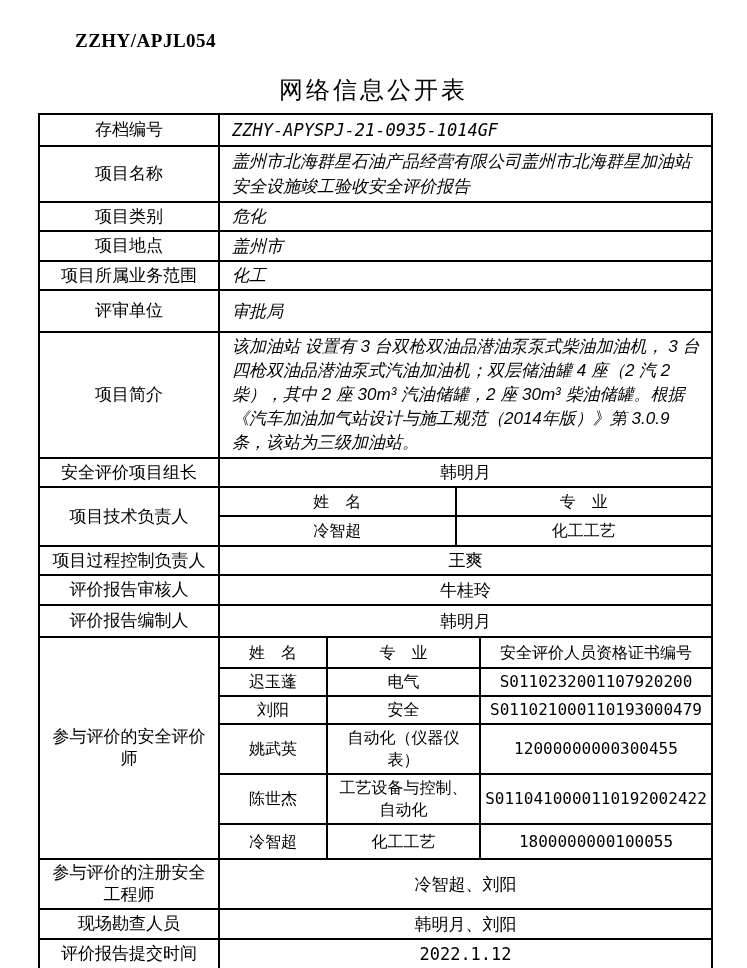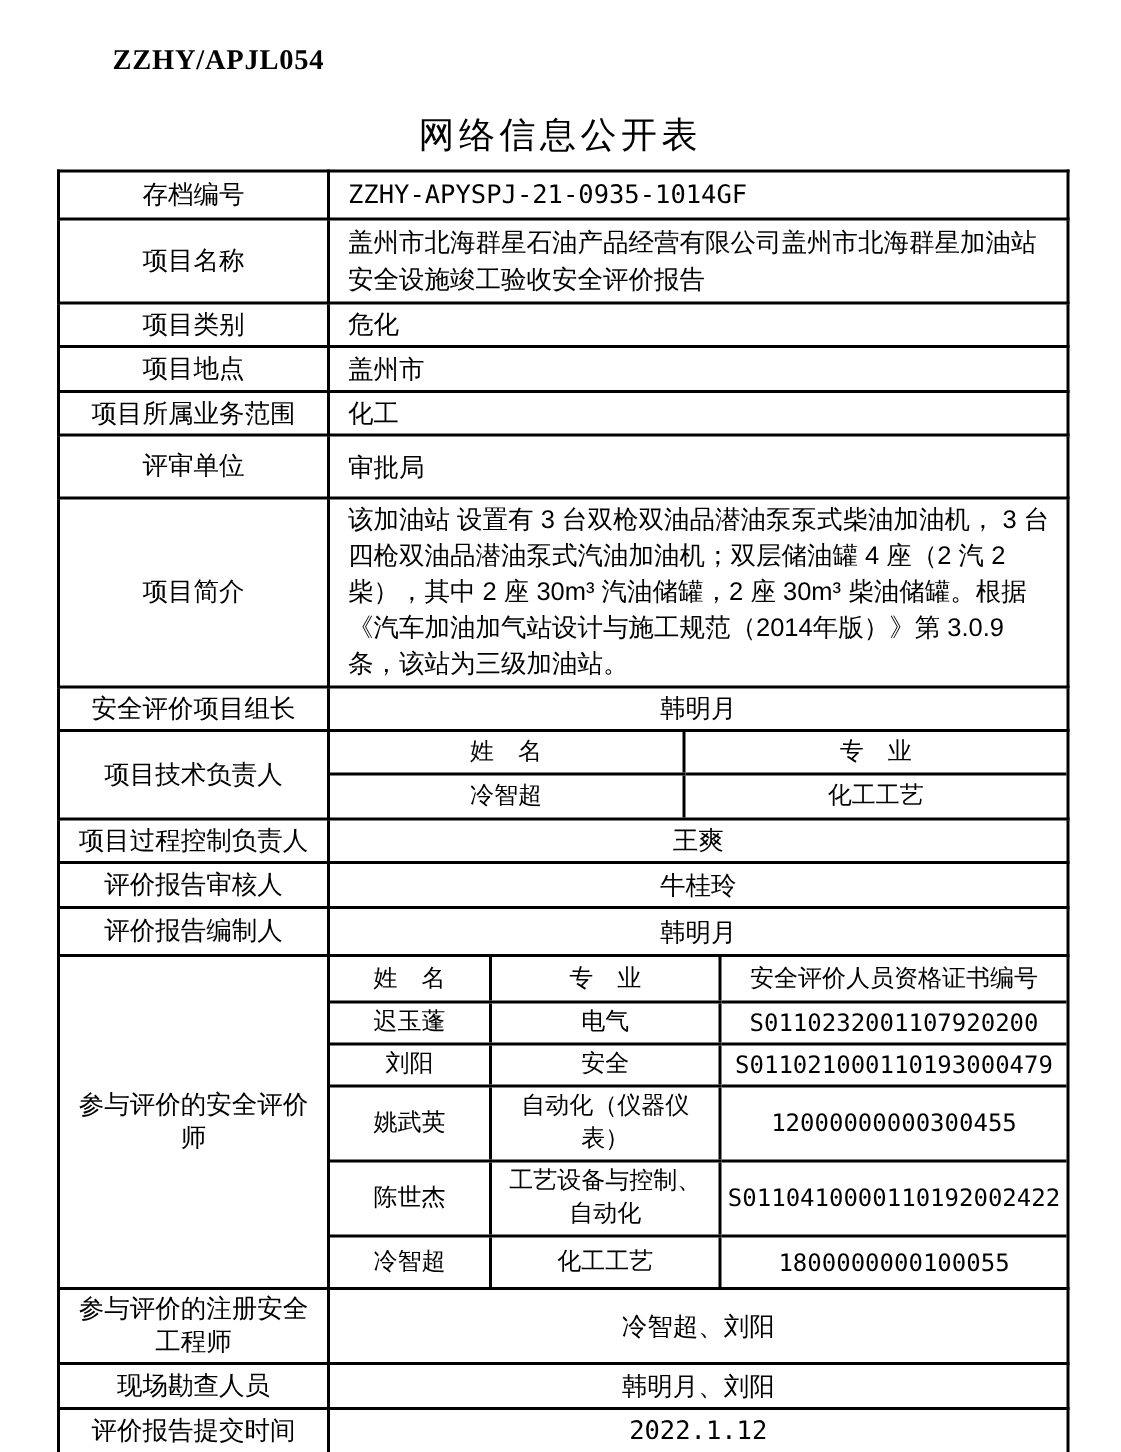--- a/index.html
+++ b/index.html
@@ -30,21 +30,21 @@
   table.main > tbody > tr > td {
     border: 2px solid #000;
     font-size: 17px;
     vertical-align: middle;
   }
   td.label {
     text-align: center;
     padding: 2px 6px;
     line-height: 22px;
   }
-  td.val-left  { text-align: left; padding: 2px 4px 2px 12px; }
+  td.val-left  { text-align: left; padding: 2px 4px 2px 12px; font-style: italic; }
   td.val-center{ text-align: center; padding: 2px 6px; }
   td.nest { padding: 0; }
   .mono { font-family: "DejaVu Sans Mono", monospace; font-size: 15px; letter-spacing: 0; }
   .brief { line-height: 24px; padding: 4px 6px 4px 8px; text-align: left; }
   .two-line { line-height: 25px; }
 
   table.inner {
     width: 100%; height: 100%;
     border-collapse: collapse;
     table-layout: fixed;

